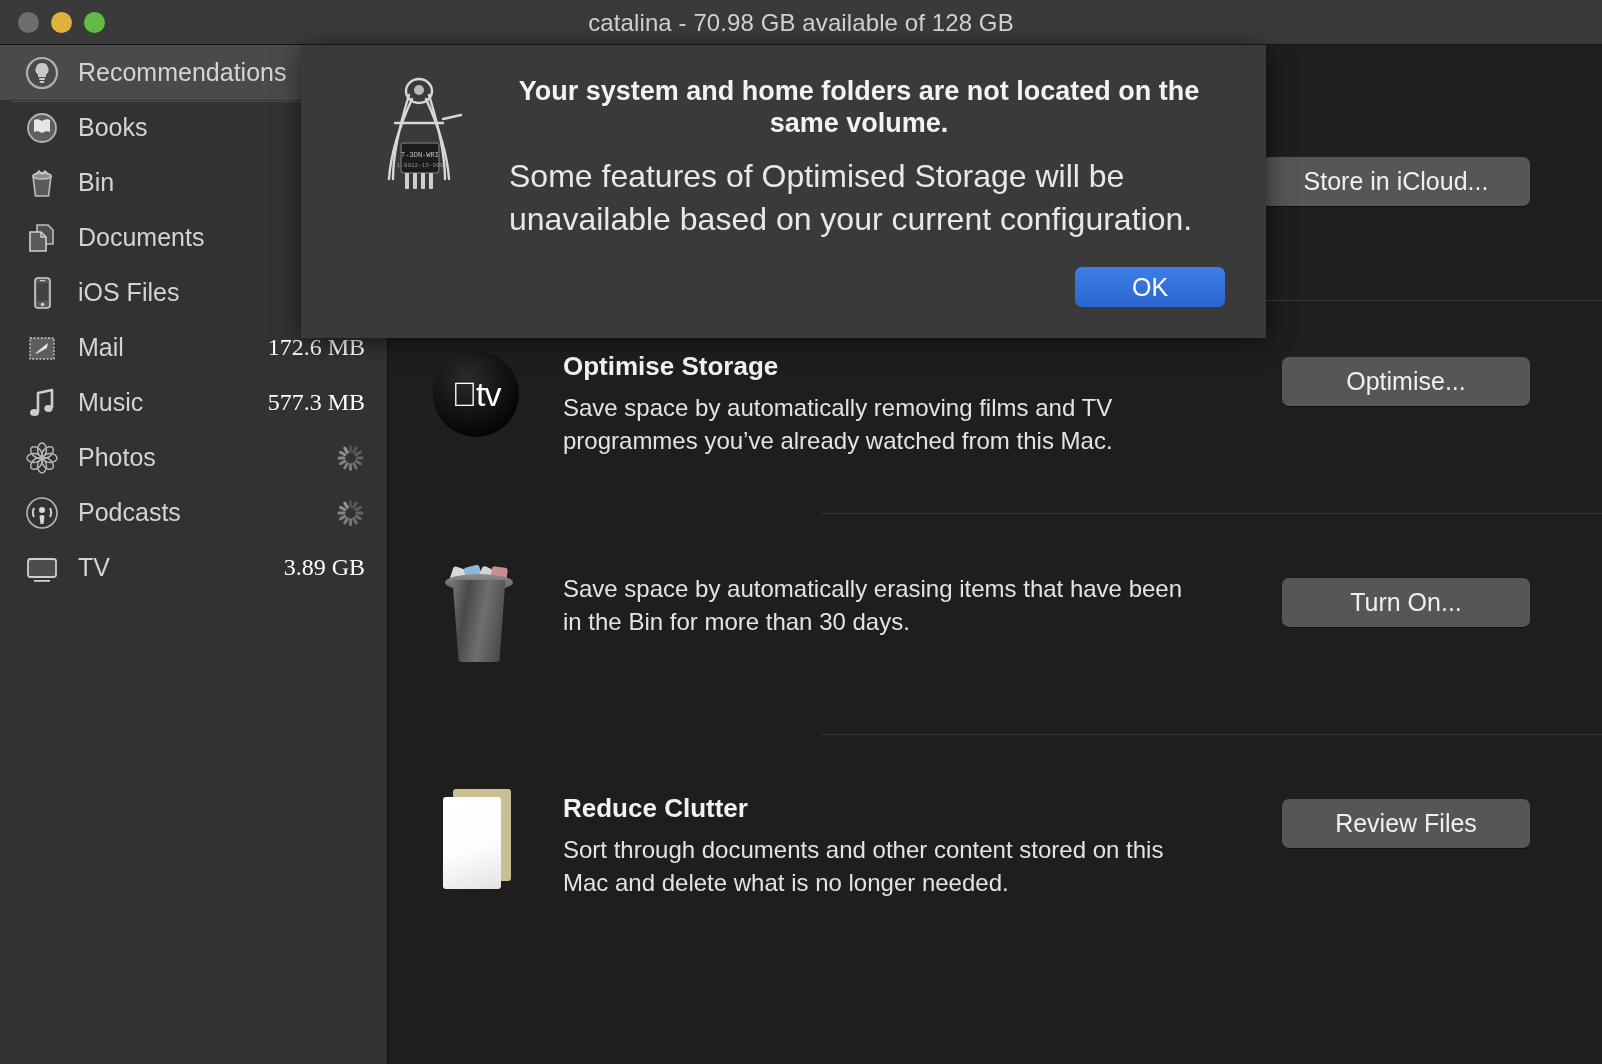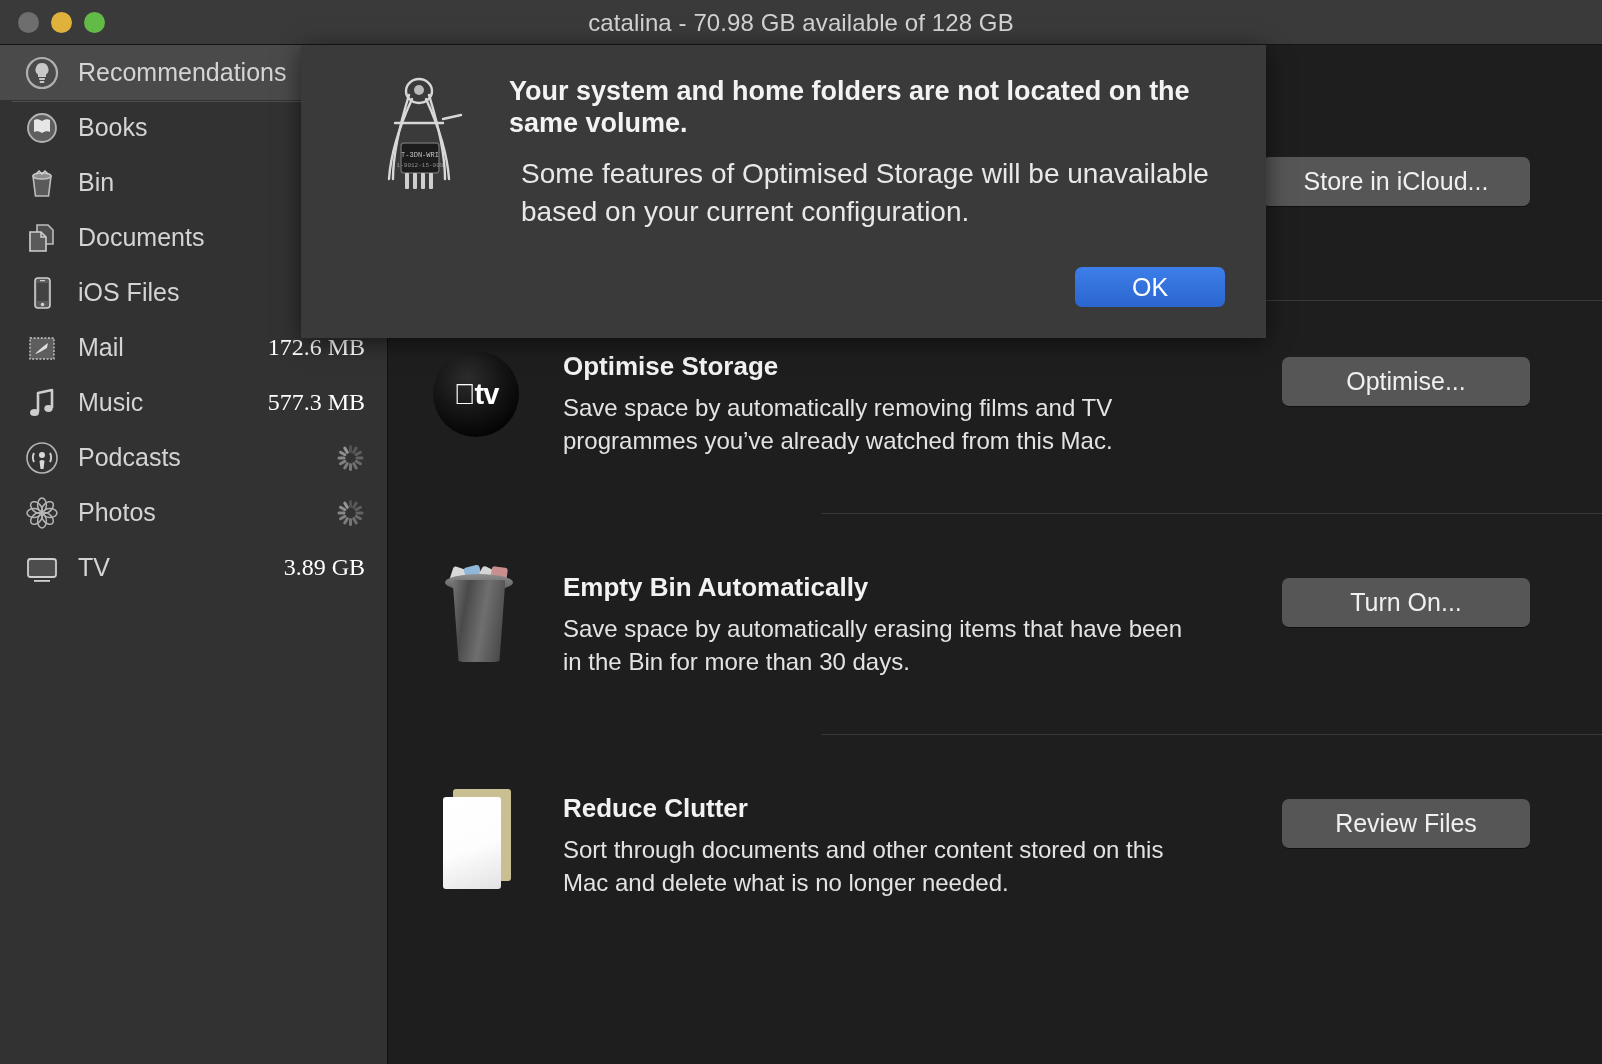--- a/index.html
+++ b/index.html
@@ -171,21 +171,21 @@
   #row-bin      { position: absolute; top: 521px; left: 0; right: 0; }
   #row-clutter  { position: absolute; top: 742px; left: 0; right: 0; }
 
   
   .appletv-icon {
     width: 86px; height: 86px;
     margin-top: 6px;
     border-radius: 50%;
     background: radial-gradient(circle at 40% 30%, #2c2c2c, #050505 75%);
     display: flex; align-items: center; justify-content: center;
-    color: #fff; font-size: 29px; font-weight: bold;
+    color: #fff; font-size: 34px; font-weight: normal;
     letter-spacing: -1px;
   }
 
   .bin-icon {
     position: relative;
     width: 72px; height: 96px;
     margin-left: 10px;
   }
   .bin-icon .can {
     position: absolute;
@@ -250,29 +250,29 @@
     width: 110px; height: 130px;
   }
   #dialog-head {
     position: absolute;
     left: 208px; top: 30px;
     width: 700px;
     color: #f3f3f3;
     font-size: 27px;
     font-weight: bold;
     line-height: 1.2;
+    text-align: center;
   }
   #dialog-body {
     position: absolute;
     left: 208px; top: 110px;
     width: 690px;
     color: #e8e8e8;
-    font-size: 28px;
+    font-size: 32px;
     line-height: 1.35;
-    margin-left: 12px;
   }
   #dialog-ok {
     position: absolute;
     left: 774px; top: 222px;
     width: 150px; height: 40px;
     background: linear-gradient(180deg,#3d7ee8,#2b66cf);
     color: #fff;
     border: none;
     border-radius: 7px;
     font-size: 25px;
@@ -393,20 +393,53 @@
           <ellipse cx="24.5" cy="23.5" rx="4.2" ry="3.4" fill="#cdcdcd"></ellipse>
         </svg>
       </span>
       <span class="side-label">Music</span>
       <span class="side-size">577.3 MB</span>
     </div>
 
     <div class="side-row">
       <span class="side-icon">
         <svg width="36" height="36" viewBox="0 0 36 36">
+          <g fill="none" stroke="#b5b5b5" stroke-width="1.5">
+            <ellipse cx="18" cy="10" rx="4.4" ry="7"></ellipse>
+            <ellipse cx="18" cy="26" rx="4.4" ry="7"></ellipse>
+            <ellipse cx="10" cy="18" rx="7" ry="4.4"></ellipse>
+            <ellipse cx="26" cy="18" rx="7" ry="4.4"></ellipse>
+            <ellipse cx="12.5" cy="12.5" rx="4.4" ry="7" transform="rotate(-45 12.5 12.5)"></ellipse>
+            <ellipse cx="23.5" cy="23.5" rx="4.4" ry="7" transform="rotate(-45 23.5 23.5)"></ellipse>
+            <ellipse cx="23.5" cy="12.5" rx="4.4" ry="7" transform="rotate(45 23.5 12.5)"></ellipse>
+            <ellipse cx="12.5" cy="23.5" rx="4.4" ry="7" transform="rotate(45 12.5 23.5)"></ellipse>
+          </g>
+        </svg>
+      </span>
+      <span class="side-label">Photos</span>
+      <span class="side-size"></span>
+      <span class="spinner">
+          <i style="transform: rotate(0deg); opacity: 0.3;"></i>
+          <i style="transform: rotate(30deg); opacity: 0.36;"></i>
+          <i style="transform: rotate(60deg); opacity: 0.42;"></i>
+          <i style="transform: rotate(90deg); opacity: 0.47;"></i>
+          <i style="transform: rotate(120deg); opacity: 0.53;"></i>
+          <i style="transform: rotate(150deg); opacity: 0.59;"></i>
+          <i style="transform: rotate(180deg); opacity: 0.65;"></i>
+          <i style="transform: rotate(210deg); opacity: 0.71;"></i>
+          <i style="transform: rotate(240deg); opacity: 0.77;"></i>
+          <i style="transform: rotate(270deg); opacity: 0.82;"></i>
+          <i style="transform: rotate(300deg); opacity: 0.88;"></i>
+          <i style="transform: rotate(330deg); opacity: 0.94;"></i>
+        </span>
+    </div>
+
+    <div class="side-row">
+      <span class="side-icon">
+        <svg width="36" height="36" viewBox="0 0 36 36">
           <circle cx="18" cy="18" r="15" fill="none" stroke="#b5b5b5" stroke-width="1.6"></circle>
           <path d="M10 22 a10 10 0 0 1 0 -9" fill="none" stroke="#cfcfcf" stroke-width="2"></path>
           <path d="M26 13 a10 10 0 0 1 0 9" fill="none" stroke="#cfcfcf" stroke-width="2"></path>
           <circle cx="18" cy="15" r="3" fill="#d8d8d8"></circle>
           <path d="M15.5 21 q2.5 -2 5 0 l-1 8 l-3 0 z" fill="#d8d8d8"></path>
         </svg>
       </span>
       <span class="side-label">Podcasts</span>
       <span class="side-size"></span>
       <span class="spinner">
@@ -421,53 +454,20 @@
           <i style="transform: rotate(240deg); opacity: 0.77;"></i>
           <i style="transform: rotate(270deg); opacity: 0.82;"></i>
           <i style="transform: rotate(300deg); opacity: 0.88;"></i>
           <i style="transform: rotate(330deg); opacity: 0.94;"></i>
         </span>
     </div>
 
     <div class="side-row">
       <span class="side-icon">
         <svg width="36" height="36" viewBox="0 0 36 36">
-          <g fill="none" stroke="#b5b5b5" stroke-width="1.5">
-            <ellipse cx="18" cy="10" rx="4.4" ry="7"></ellipse>
-            <ellipse cx="18" cy="26" rx="4.4" ry="7"></ellipse>
-            <ellipse cx="10" cy="18" rx="7" ry="4.4"></ellipse>
-            <ellipse cx="26" cy="18" rx="7" ry="4.4"></ellipse>
-            <ellipse cx="12.5" cy="12.5" rx="4.4" ry="7" transform="rotate(-45 12.5 12.5)"></ellipse>
-            <ellipse cx="23.5" cy="23.5" rx="4.4" ry="7" transform="rotate(-45 23.5 23.5)"></ellipse>
-            <ellipse cx="23.5" cy="12.5" rx="4.4" ry="7" transform="rotate(45 23.5 12.5)"></ellipse>
-            <ellipse cx="12.5" cy="23.5" rx="4.4" ry="7" transform="rotate(45 12.5 23.5)"></ellipse>
-          </g>
-        </svg>
-      </span>
-      <span class="side-label">Photos</span>
-      <span class="side-size"></span>
-      <span class="spinner">
-          <i style="transform: rotate(0deg); opacity: 0.3;"></i>
-          <i style="transform: rotate(30deg); opacity: 0.36;"></i>
-          <i style="transform: rotate(60deg); opacity: 0.42;"></i>
-          <i style="transform: rotate(90deg); opacity: 0.47;"></i>
-          <i style="transform: rotate(120deg); opacity: 0.53;"></i>
-          <i style="transform: rotate(150deg); opacity: 0.59;"></i>
-          <i style="transform: rotate(180deg); opacity: 0.65;"></i>
-          <i style="transform: rotate(210deg); opacity: 0.71;"></i>
-          <i style="transform: rotate(240deg); opacity: 0.77;"></i>
-          <i style="transform: rotate(270deg); opacity: 0.82;"></i>
-          <i style="transform: rotate(300deg); opacity: 0.88;"></i>
-          <i style="transform: rotate(330deg); opacity: 0.94;"></i>
-        </span>
-    </div>
-
-    <div class="side-row">
-      <span class="side-icon">
-        <svg width="36" height="36" viewBox="0 0 36 36">
           <rect x="4" y="9" width="28" height="18" rx="2.5" fill="#4d4d4d" stroke="#cfcfcf" stroke-width="1.8"></rect>
           <rect x="10" y="30" width="16" height="1.8" fill="#cfcfcf"></rect>
         </svg>
       </span>
       <span class="side-label">TV</span>
       <span class="side-size">3.89 GB</span>
     </div>
   </div>
 
   <div id="main">
@@ -505,21 +505,20 @@
             <span style="left:0;top:0;background:#d9d9d9"></span>
             <span style="left:14px;top:-2px;background:#8fb7d8;transform:rotate(-14deg)"></span>
             <span style="left:28px;top:0;background:#d6d6d6;transform:rotate(26deg)"></span>
             <span style="left:40px;top:-1px;background:#c98f8f;transform:rotate(8deg)"></span>
           </div>
           <div class="lip"></div>
           <div class="can"></div>
         </div>
       </div>
       <div class="rec-body">
-        <div class="rec-title">Empty Bin Automatically</div>
         <div class="rec-desc">Save space by automatically erasing items that have been in the Bin for more than 30 days.</div>
       </div>
       <div class="rec-action">
         <button class="btn">Turn On...</button>
       </div>
     </div>
     <div class="row-sep" style="top:689px"></div>
 
     <div id="row-clutter" class="rec-row">
       <div class="rec-icon">

